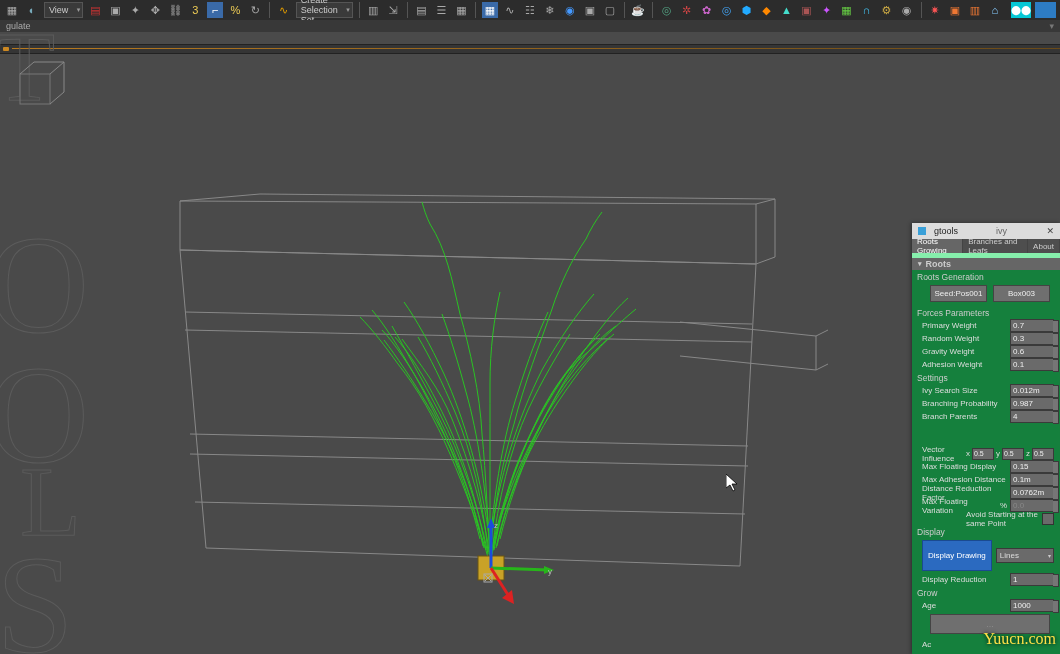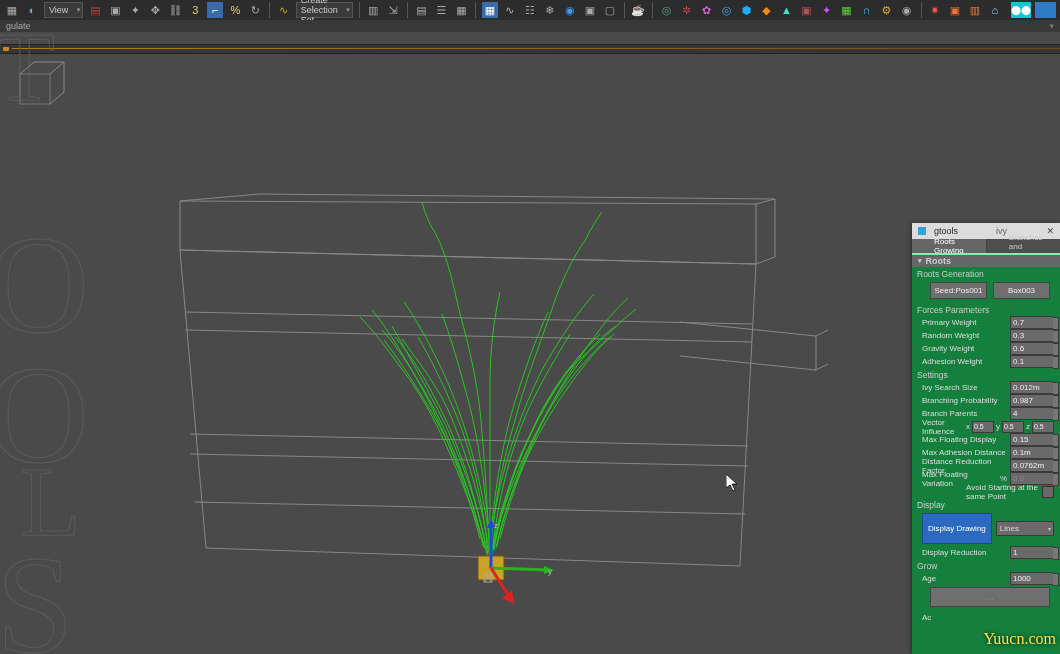--- a/index.html
+++ b/index.html
@@ -140,39 +140,39 @@
     cursor:pointer;
     color:#444;
   }
   .panel-tabs {
     display:flex;
     height:14px;
     background:#4e4e4e;
     font-size:8px;
   }
   .panel-tab {
-    padding:0 22px;
+    padding:0 5px;
     display:flex;
     align-items:center;
     cursor:pointer;
     color:#ccc;
     border-right:1px solid #444;
   }
   .panel-tab.active { background:#666; color:#fff; }
 
   .section-header {
     background:#666;
     color:#ccc;
     font-weight:bold;
     font-size:9px;
     padding:1px 6px;
     display:flex;
     align-items:center;
     gap:4px;
-    border-top:2px solid #86efac;
+    border-top:5px solid #86efac;
   }
   .section-header::before { content:"▾"; font-size:7px; }
   .group-label {
     font-size:8.5px;
     color:#ccc;
     padding:2px 8px 1px 5px;
   }
   .btn-row {
     display:flex;
     gap:6px;
@@ -217,20 +217,21 @@
     background:#767676;
     border:1px solid #3a3a3a;
     border-left:none;
   }
   .param-row-multi {
     display:flex;
     align-items:center;
     padding:0 6px 0 10px;
     height:13px;
     gap:2px;
+    margin-top:24px;
   }
   .param-row-multi .lbl { font-size:8px; color:#ddd; }
   .mini-spin {
     width:18px; height:10px;
     background:#6a6a6a;
     border:1px solid #3a3a3a;
     font-size:7px;
     display:flex;
     align-items:center;
     padding:0 1px;

